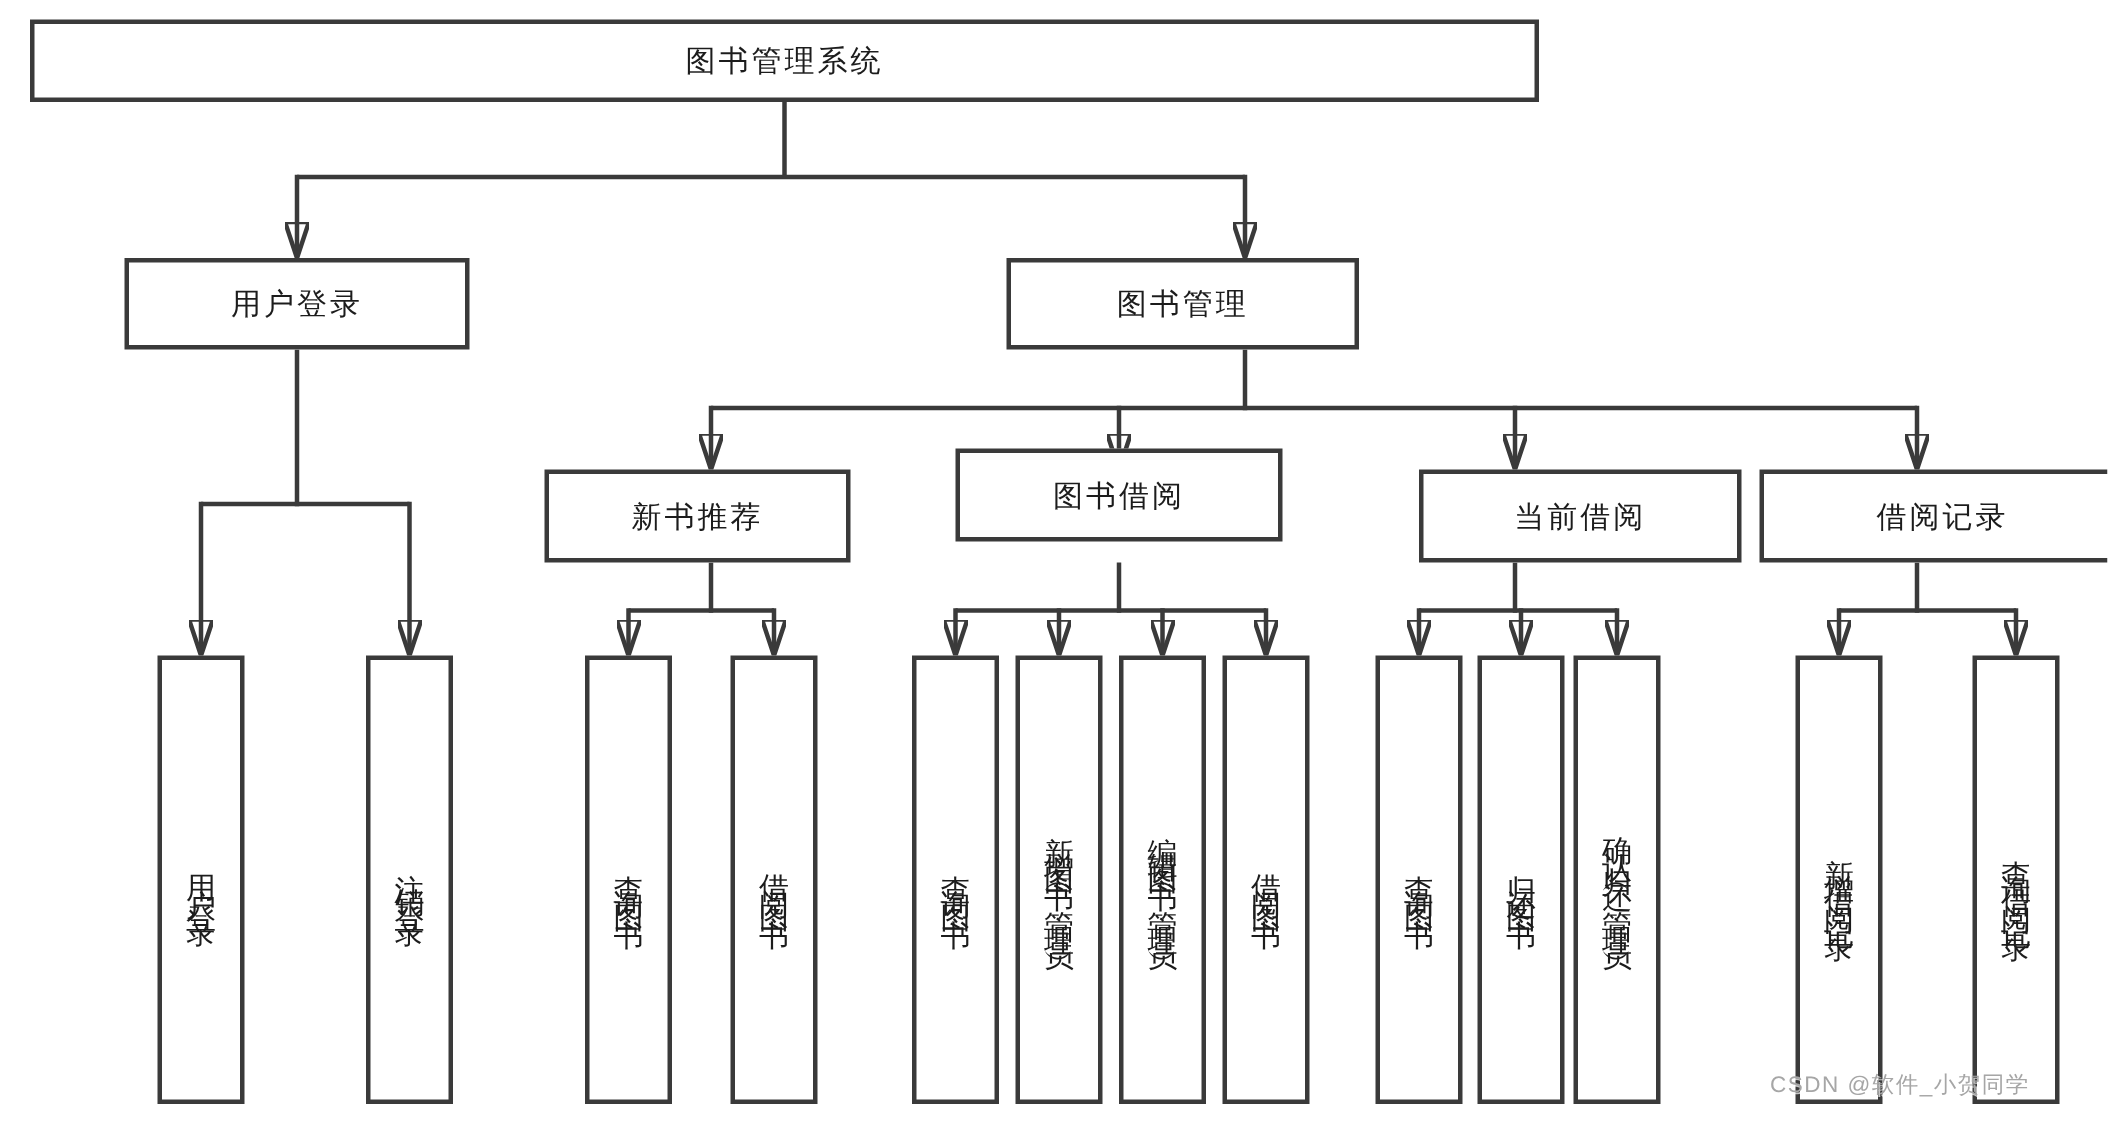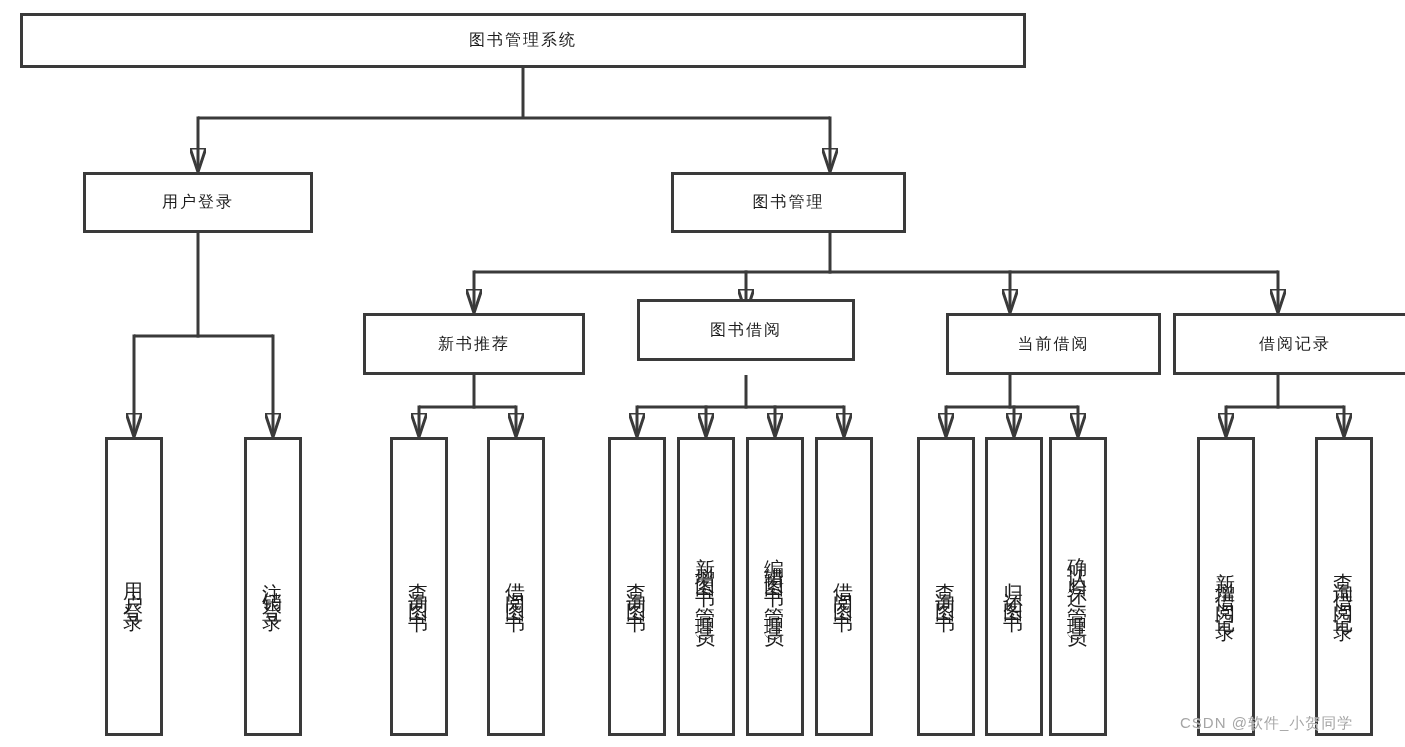--- a/index.html
+++ b/index.html
@@ -16,37 +16,37 @@
   .box {
     position: absolute;
     box-sizing: border-box;
     border: 3px solid #3a3a3a;
     background: #ffffff;
     display: flex;
     align-items: center;
     justify-content: center;
     color: #1c1c1c;
   }
-  .h { font-size: 16px; letter-spacing: 2px; text-align: center; }
+  .h { font-size: 20px; letter-spacing: 2px; text-align: center; }
   .v {
     writing-mode: vertical-rl;
     font-size: 20px;
     letter-spacing: 10px;
     width: 58px;
     top: 437px;
     height: 299px;
     padding: 4px 0;
   }
   
   #b-root   { left: 20px;  top: 13px;  width: 1006px; height: 55px; }
   
   #b-user   { left: 83px;  top: 172px; width: 230px; height: 61px; }
   #b-mgmt   { left: 671px; top: 172px; width: 235px; height: 61px; }
   
-  #b-newrec { left: 363px;  top: 313px; width: 222px; height: 62px; }
+  #b-newrec { left: 363px;  top: 313px; width: 204px; height: 62px; }
   #b-borrow { left: 637px;  top: 299px; width: 218px; height: 62px; }
   #b-current{ left: 903px;  top: 313px; width: 215px; height: 62px; margin-left: 43px; }
   #b-record { left: 1173px; top: 313px; width: 244px; height: 62px; }
   
   #l-login   { left: 105px;  }
   #l-logout  { left: 244px;  }
   #l-nb-query  { left: 390px; }
   #l-nb-borrow { left: 487px; }
   #l-bb-query  { left: 608px; }
   #l-bb-add    { left: 677px; }

